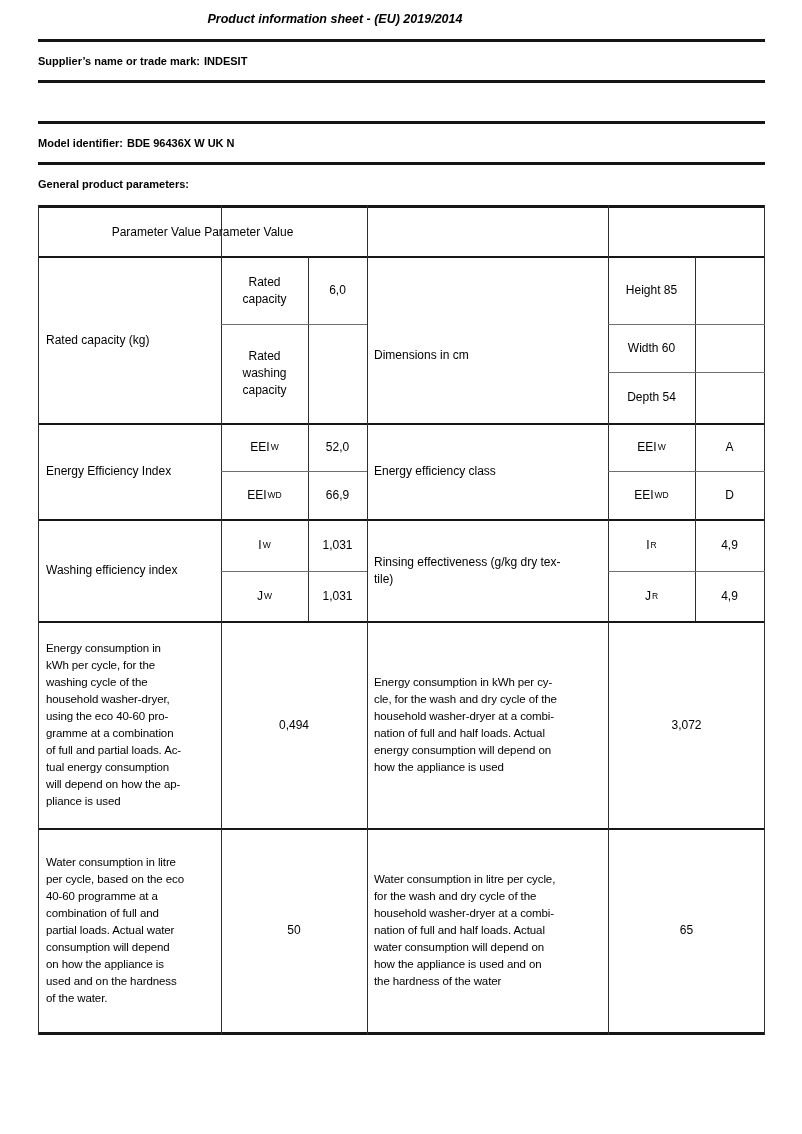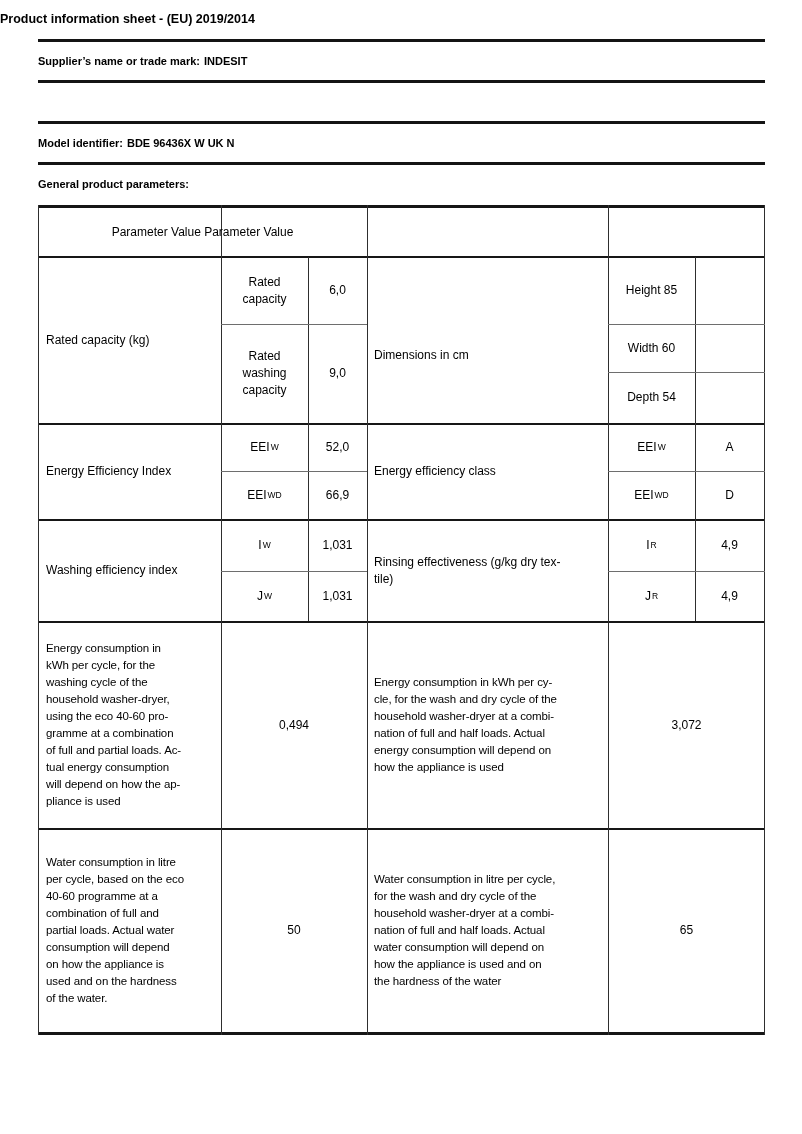--- a/index.html
+++ b/index.html
@@ -1,21 +1,21 @@
 <!DOCTYPE html>
 <html><head>
 <meta charset="utf-8">
 <style>
   html,body{margin:0;padding:0;background:#fff;}
   .sheet{
     position:relative;width:802px;height:1134px;background:#ffffff;
     font-family:"Liberation Sans",sans-serif;color:#000;overflow:hidden;
   }
-  .title{position:absolute;top:11px;left:0;width:670px;
-         font-weight:bold;font-size:12.5px;line-height:16px;}
+  .title{position:absolute;top:11px;left:0;width:670px;text-align:center;
+         font-weight:bold;font-size:12.5px;line-height:16px;font-style:italic;}
   .rule{position:absolute;left:38px;width:727px;height:2.5px;background:#141414;}
   .meta{position:absolute;left:38px;font-weight:bold;font-size:11px;line-height:15px;white-space:nowrap;}
   .meta .v{margin-left:4px;}
   .grid{position:absolute;left:38px;top:205px;width:727px;height:830px;}
   .hl,.vl,.sl{position:absolute;display:block;}
   .hl{background:#161616;height:2px;}
   .vl{background:#2e2e2e;width:1px;}
   .sl{background:#6e6e6e;height:1px;}
   .cell{position:absolute;display:flex;align-items:center;font-size:12px;line-height:17px;}
   .ctr{justify-content:center;text-align:center;}
@@ -71,21 +71,20 @@
 
     <div class="cell lft" style="left:1px;top:52px;width:182px;height:166px">Rated capacity (kg)</div>
 
     <div class="cell ctr" style="left:0;top:3px;width:329px;height:48px">Parameter Value Parameter Value</div>
     <div class="cell ctr pre" style="left:183px;top:52px;width:87px;height:67px">Rated
 capacity</div>
     <div class="cell ctr" style="left:270px;top:52px;width:59px;height:67px">6,0</div>
     <div class="cell ctr pre" style="left:183px;top:119px;width:87px;height:99px">Rated
 washing
 capacity</div>
-    <div class="cell ctr" style="left:270px;top:119px;width:59px;height:99px">9,0</div>
     <div class="cell lft" style="left:329px;top:52px;width:241px;height:196px">Dimensions in cm</div>
     <div class="cell ctr" style="left:570px;top:52px;width:87px;height:67px">Height 85</div>
     <div class="cell ctr" style="left:570px;top:119px;width:87px;height:48px">Width 60</div>
     <div class="cell ctr" style="left:570px;top:167px;width:87px;height:51px">Depth 54</div>
 
     <div class="cell lft" style="left:1px;top:219px;width:182px;height:95px">Energy Efficiency Index</div>
     <div class="cell ctr" style="left:183px;top:219px;width:87px;height:47px">
       <span>EEI</span>
         <sub class="sb">W</sub>
     </div>

